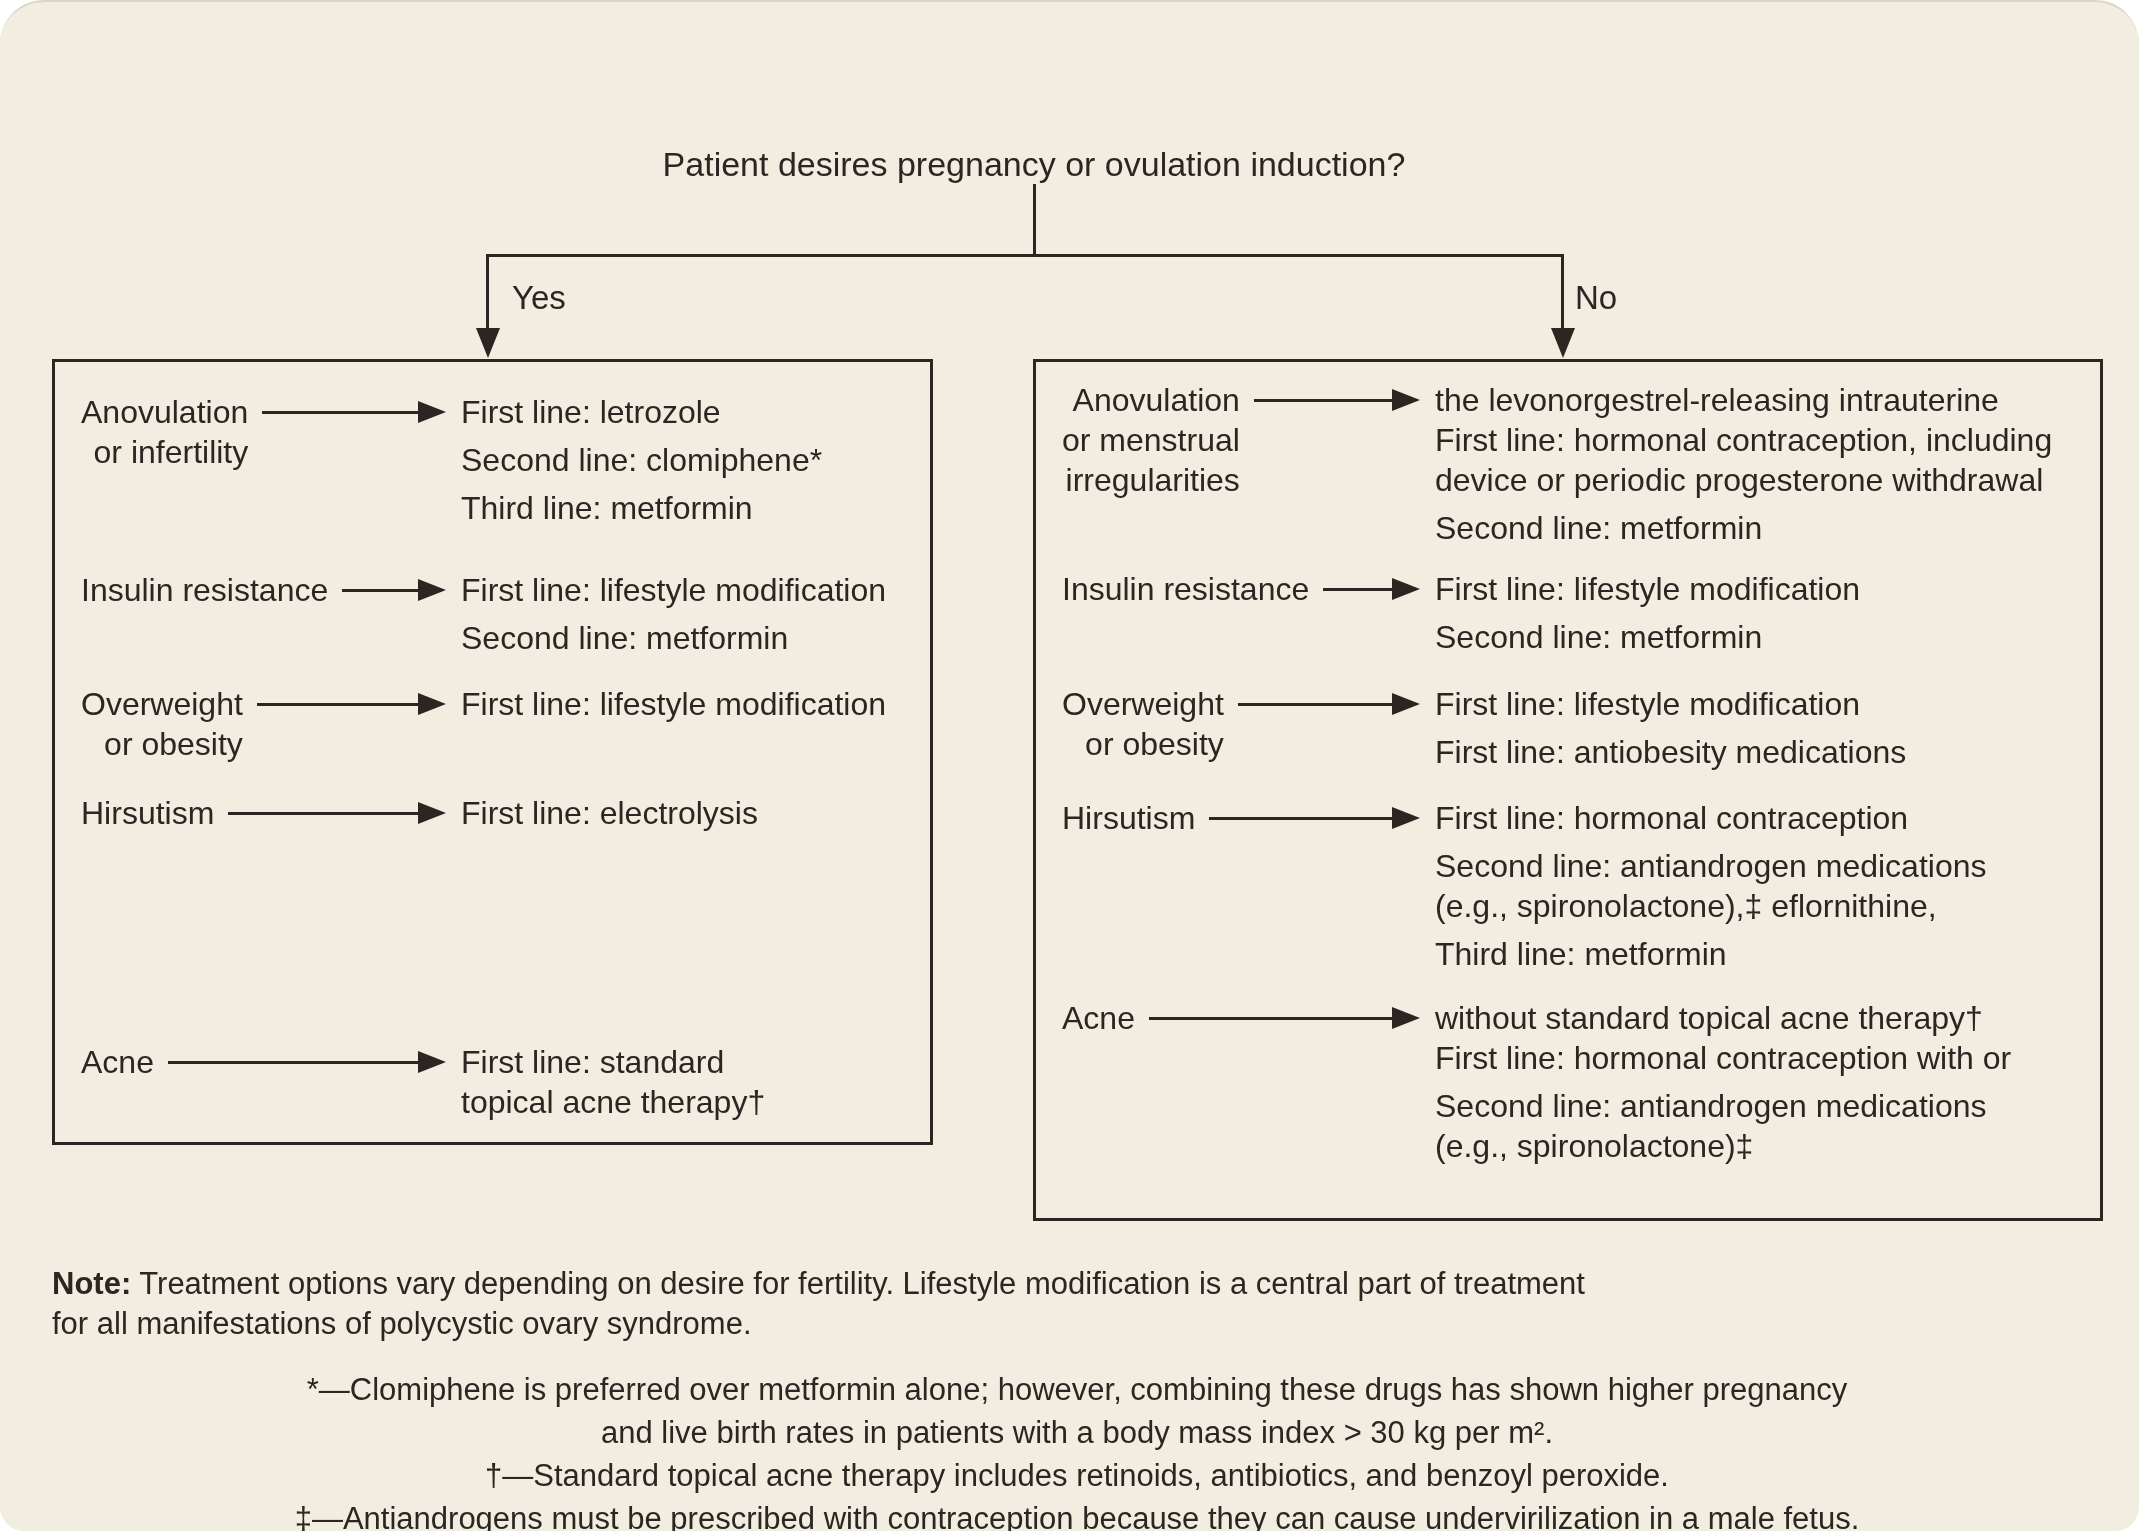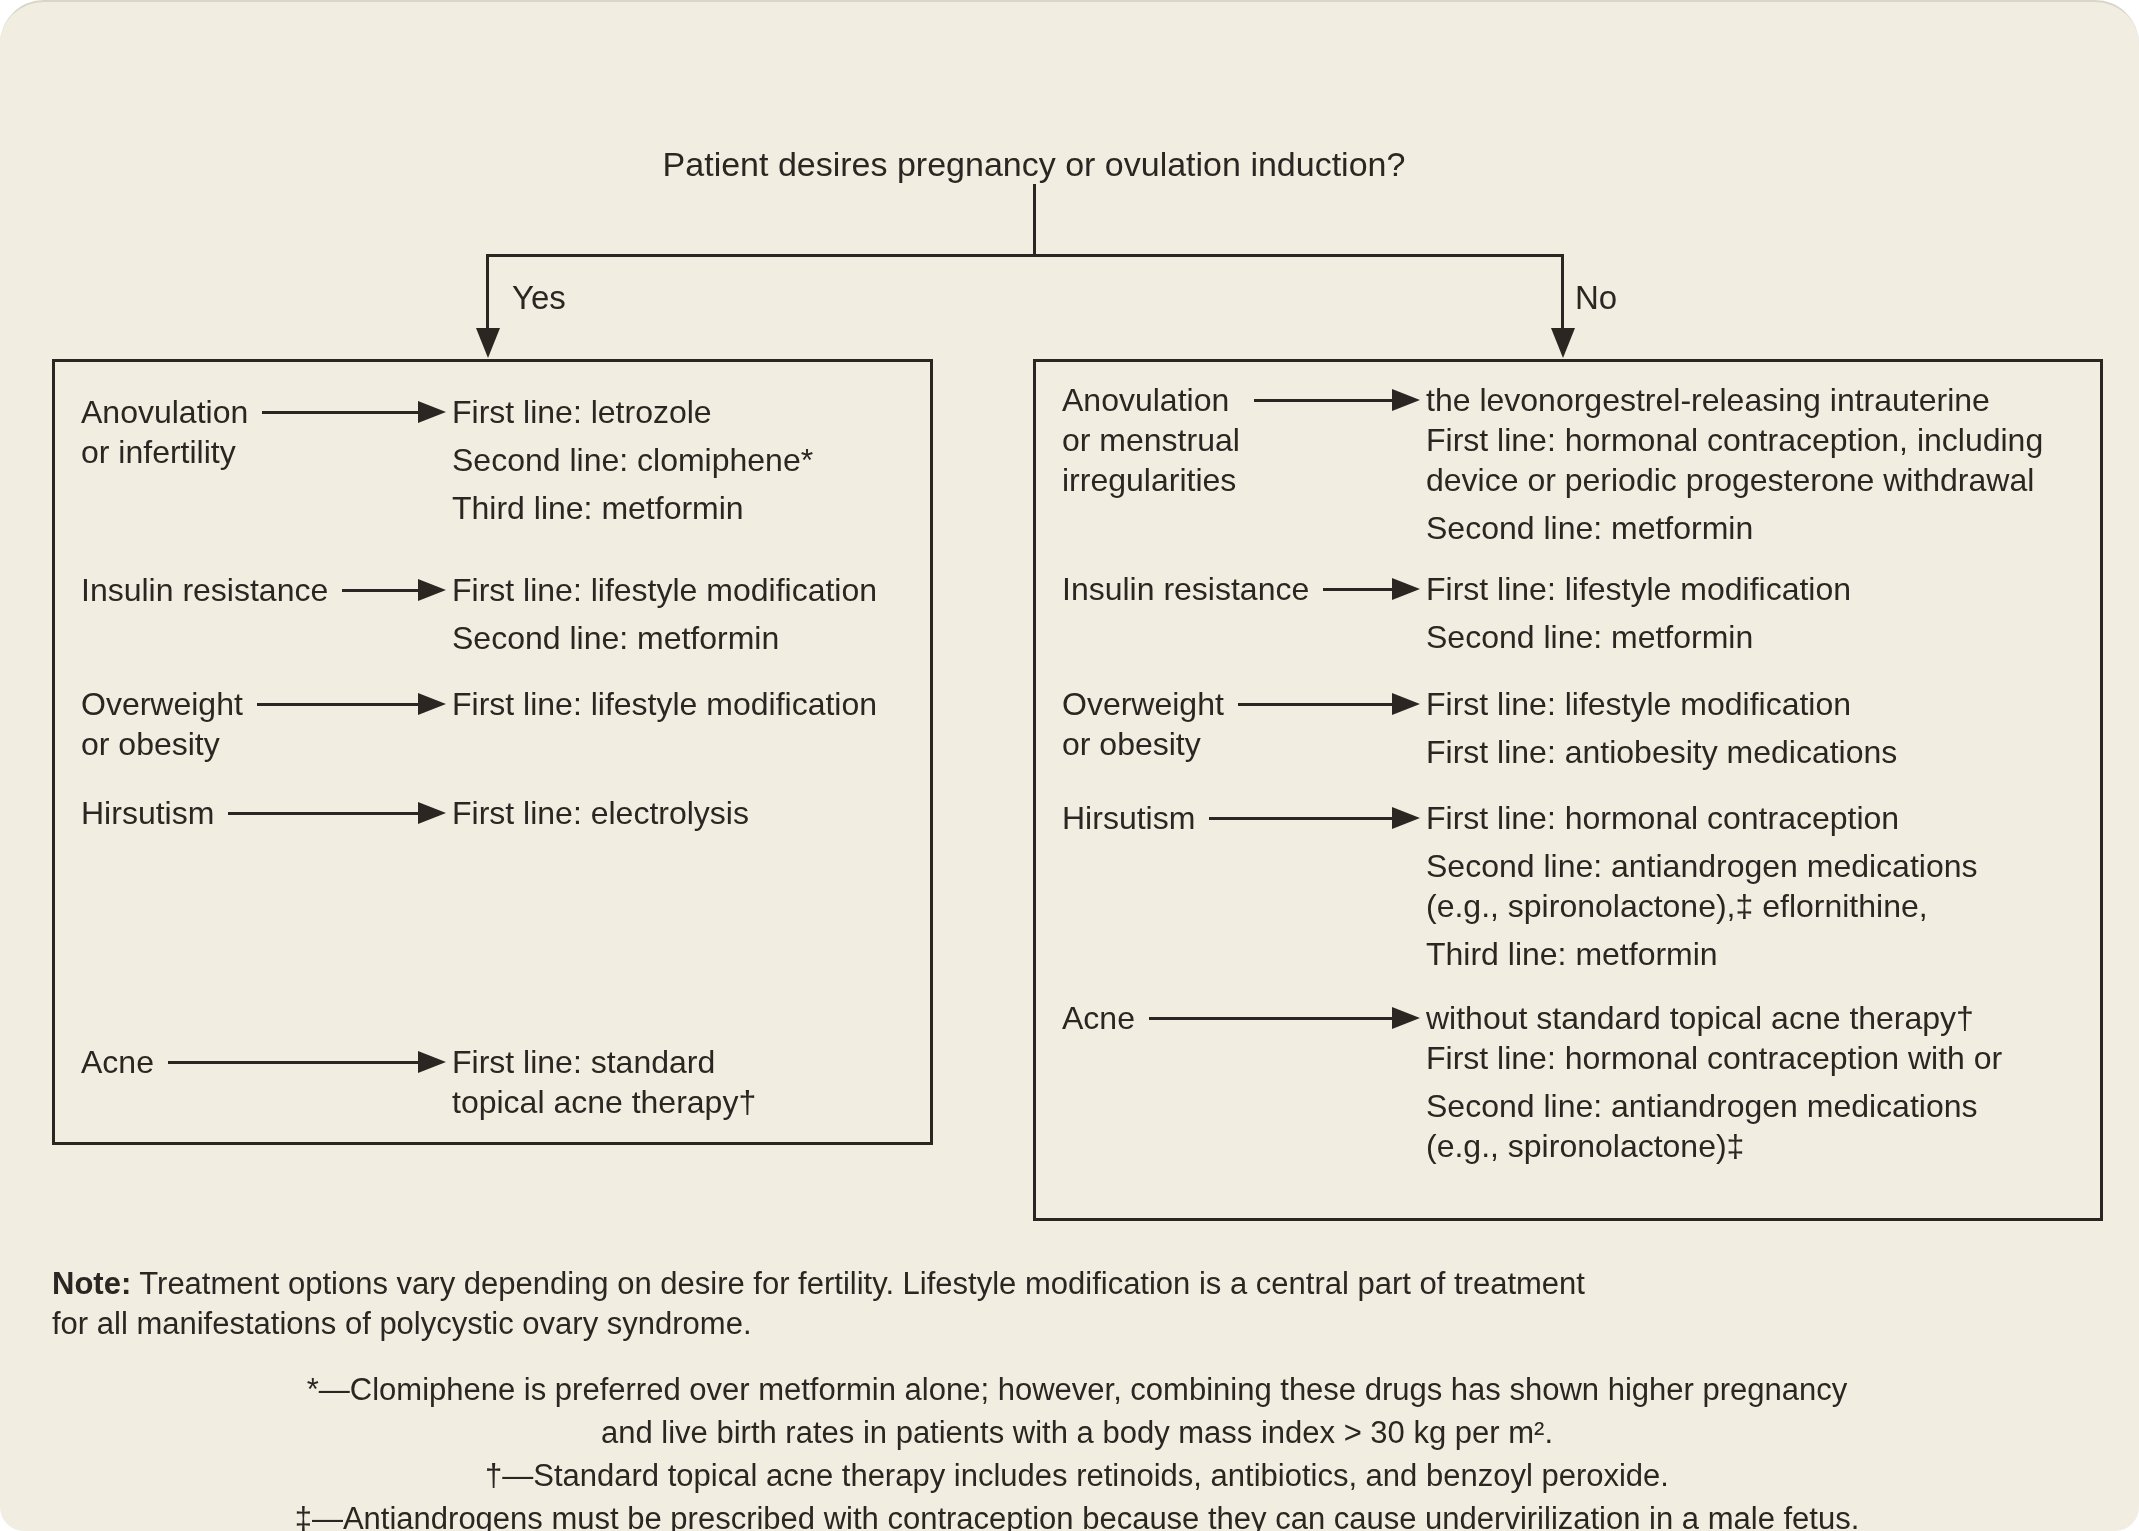--- a/index.html
+++ b/index.html
@@ -35,30 +35,30 @@
   .tbox{
     position:absolute;border:3px solid #2b2622;box-sizing:border-box;
     font-size:32px;line-height:40px;
   }
   .yes-box{left:52px;top:357px;width:881px;height:786px;padding:24px 20px 0 26px;}
   .no-box{left:1033px;top:357px;width:1070px;height:862px;padding:14px 18px 0 26px;}
   .trow{display:flex;align-items:flex-start;}
   .label-zone{display:flex;align-items:flex-start;flex:0 0 auto;}
   .yes-box .label-zone{width:365px;}
   .no-box .label-zone{width:358px;}
-  .cond-label{flex:0 0 auto;}
+  .cond-label{flex:0 0 auto;text-align:right;}
   .cond-line{white-space:nowrap;}
   .arrow{flex:1 1 auto;display:flex;align-items:center;height:40px;margin-left:14px;min-width:40px;}
   .arrow .shaft{flex:1 1 auto;height:3px;background:#2b2622;}
   .arrow .head{
     width:0;height:0;flex:0 0 auto;
     border-top:11px solid transparent;border-bottom:11px solid transparent;
     border-left:28px solid #2b2622;
   }
-  .treatments{flex:1 1 auto;margin-left:6px;}
+  .treatments{flex:1 1 auto;margin-left:15px;}
   .tpara{margin:0 0 8px 0;}
   .tpara:last-child{margin-bottom:0;}
   .tline{white-space:nowrap;}
   .notes{position:absolute;left:52px;top:1262px;width:2050px;font-size:31px;line-height:40px;}
   .note-block .nline{white-space:nowrap;}
   .note-label{font-weight:bold;}
   .fn-list{margin-top:24px;}
   .fn-entry{line-height:43px;}
   .fn-entry .fline{white-space:nowrap;text-align:center;}
 </style>

